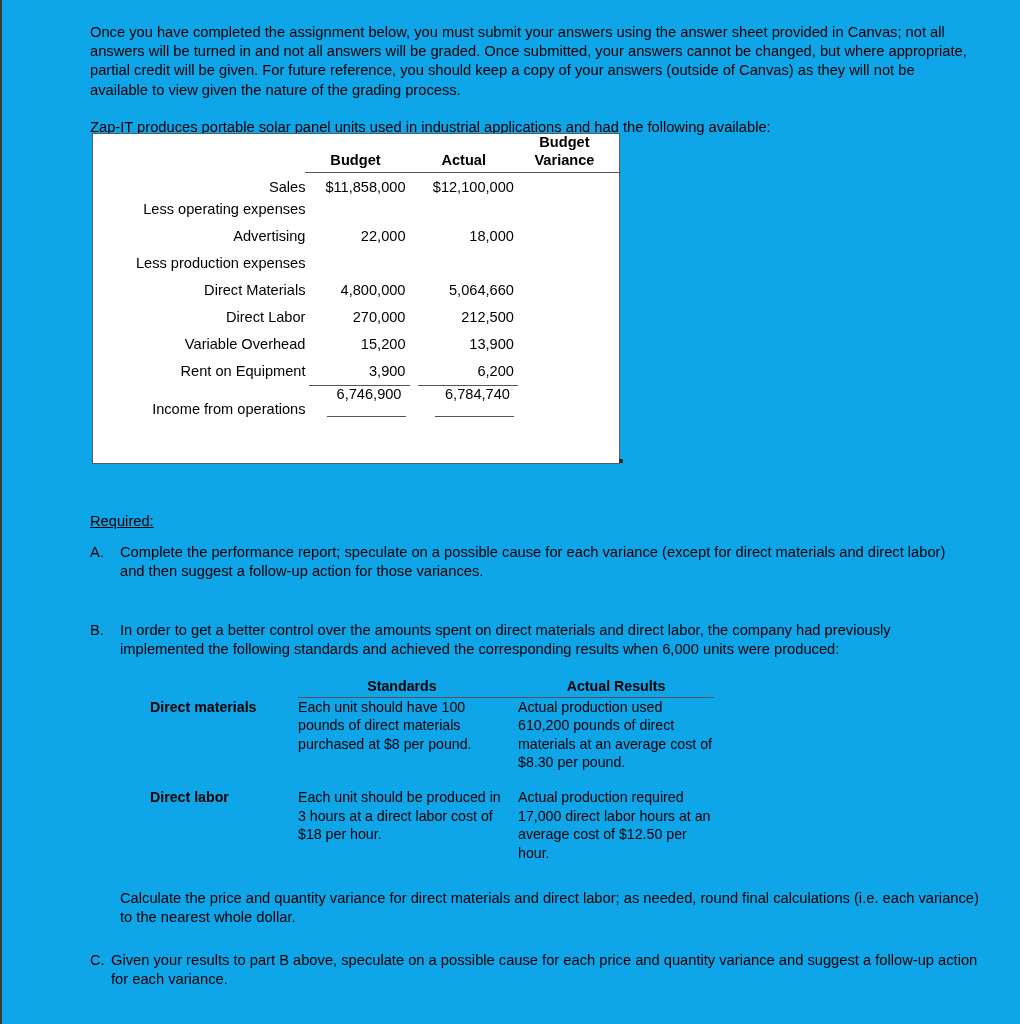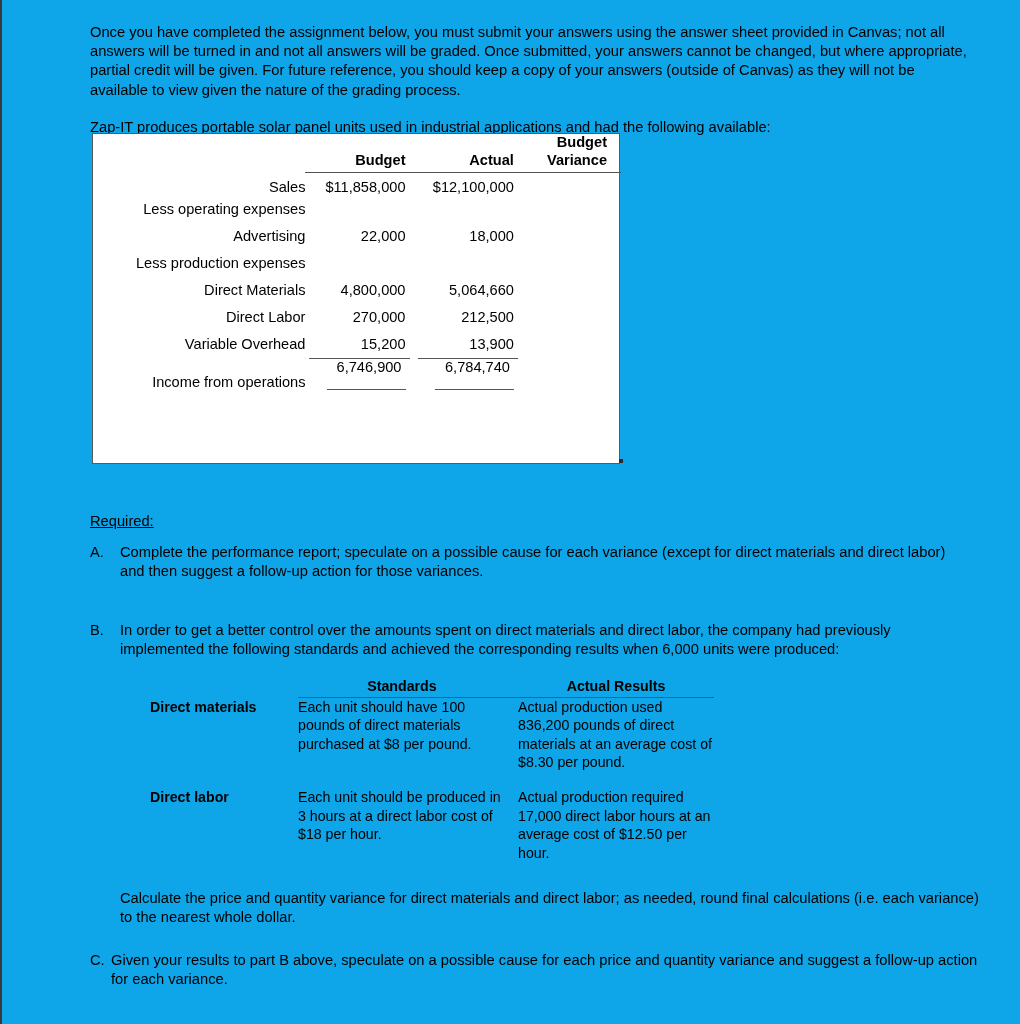--- a/index.html
+++ b/index.html
@@ -78,21 +78,21 @@
     text-align: right;
     padding-right: 8px !important;
   }
   .rt-var {
     width: 100px;
     text-align: right;
     padding-right: 14px !important;
   }
   .hdr-cell {
     font-weight: bold;
-    text-align: right;
+    text-align: center;
     vertical-align: bottom;
     line-height: 17.5px;
     padding-bottom: 2px !important;
   }
   .hdr-rule {
     height: 2px;
   }
   .hdr-rule div {
     height: 0;
     border-top: 1.7px solid #555;
@@ -277,20 +277,26 @@
           <td class="rt-var"></td>
         </tr>
 
         <tr class="row-h">
           <td class="rt-label indent1">Variable Overhead</td>
           <td class="rt-num">15,200</td>
           <td class="rt-num">13,900</td>
           <td class="rt-var"></td>
         </tr>
 
+        <tr class="row-h">
+          <td class="rt-label indent1">Rent on Equipment</td>
+          <td class="rt-num">3,900</td>
+          <td class="rt-num">6,200</td>
+          <td class="rt-var"></td>
+        </tr>
 
         <tr class="tot-rule">
           <td></td>
           <td>
               <div></div>
             </td>
           <td>
               <div></div>
             </td>
           <td></td>
@@ -331,21 +337,21 @@
         <td>
             <div></div>
           </td>
         <td>
             <div></div>
           </td>
       </tr>
       <tr>
         <td class="std-rowlabel">Direct materials</td>
         <td class="std-col">Each unit should have 100 pounds of direct materials purchased at $8 per pound.</td>
-        <td class="std-col2">Actual production used 836,200 pounds of direct materials at an average cost of $8.30 per pound.</td>
+        <td class="std-col2">Actual production used 610,200 pounds of direct materials at an average cost of $8.30 per pound.</td>
       </tr>
       <tr class="std-gap">
         <td></td>
         <td></td>
         <td></td>
       </tr>
       <tr>
         <td class="std-rowlabel">Direct labor</td>
         <td class="std-col">Each unit should be produced in 3 hours at a direct labor cost of $18 per hour.</td>
         <td class="std-col2">Actual production required 17,000 direct labor hours at an average cost of $12.50 per hour.</td>

